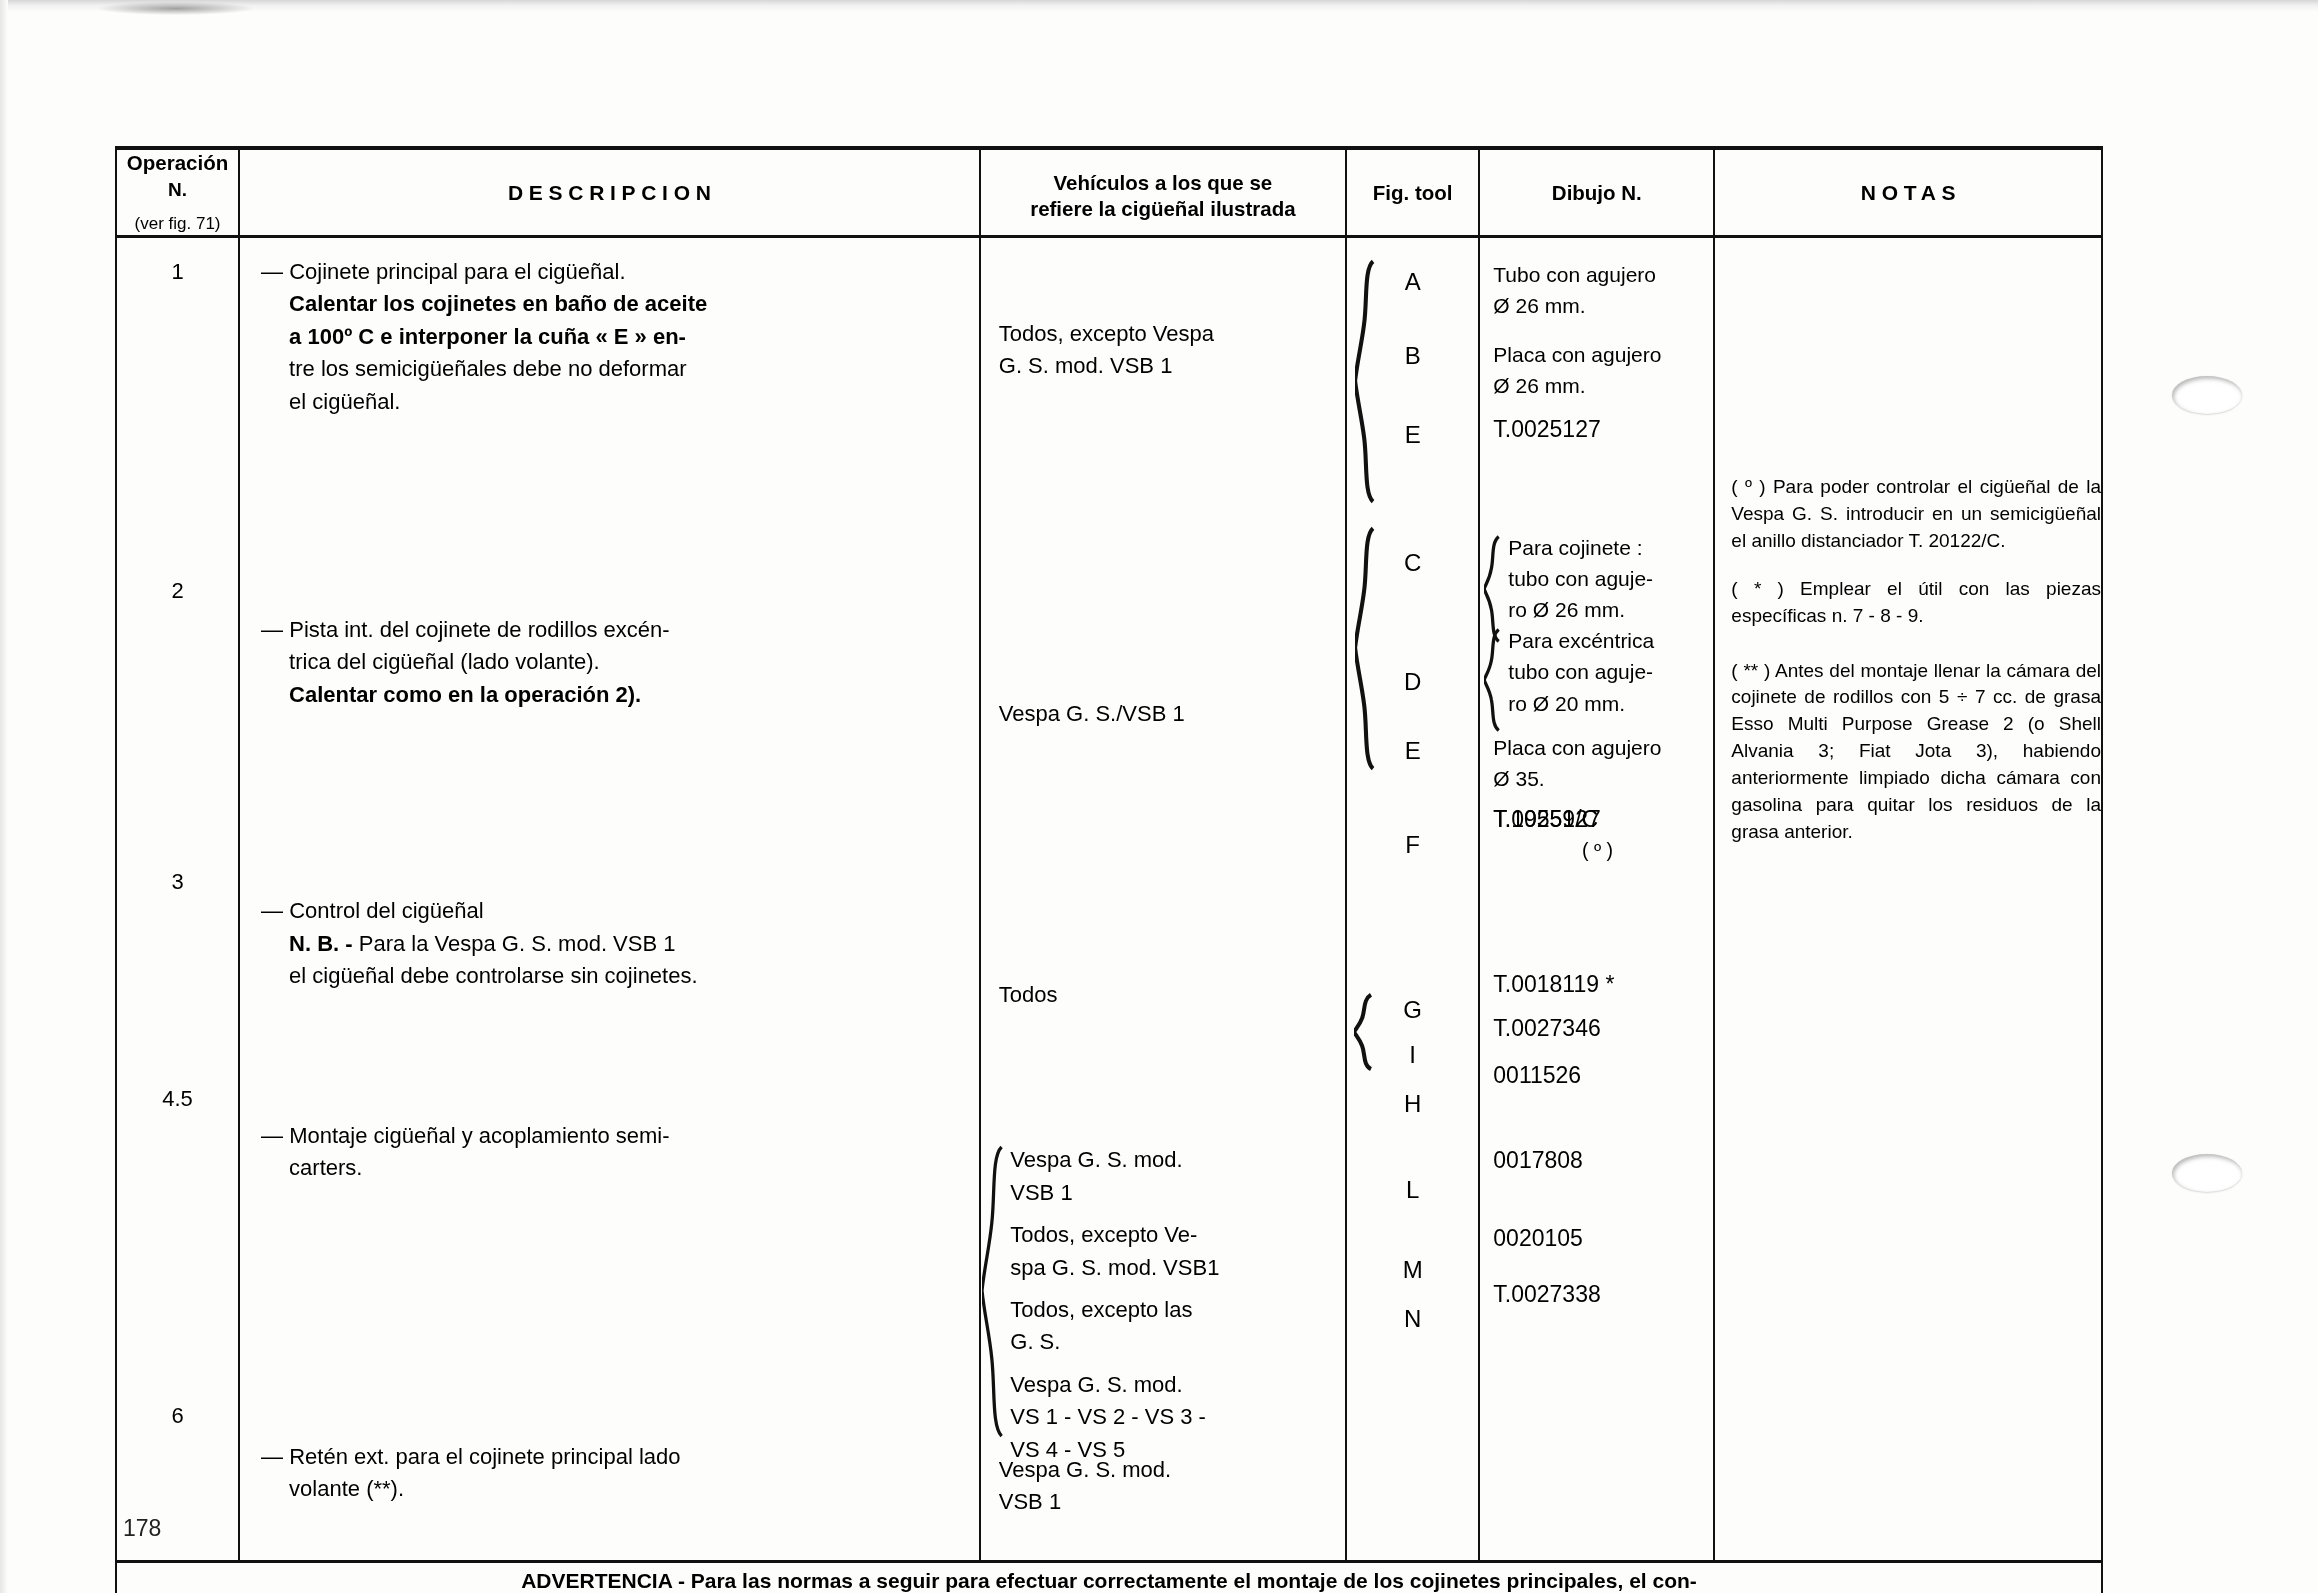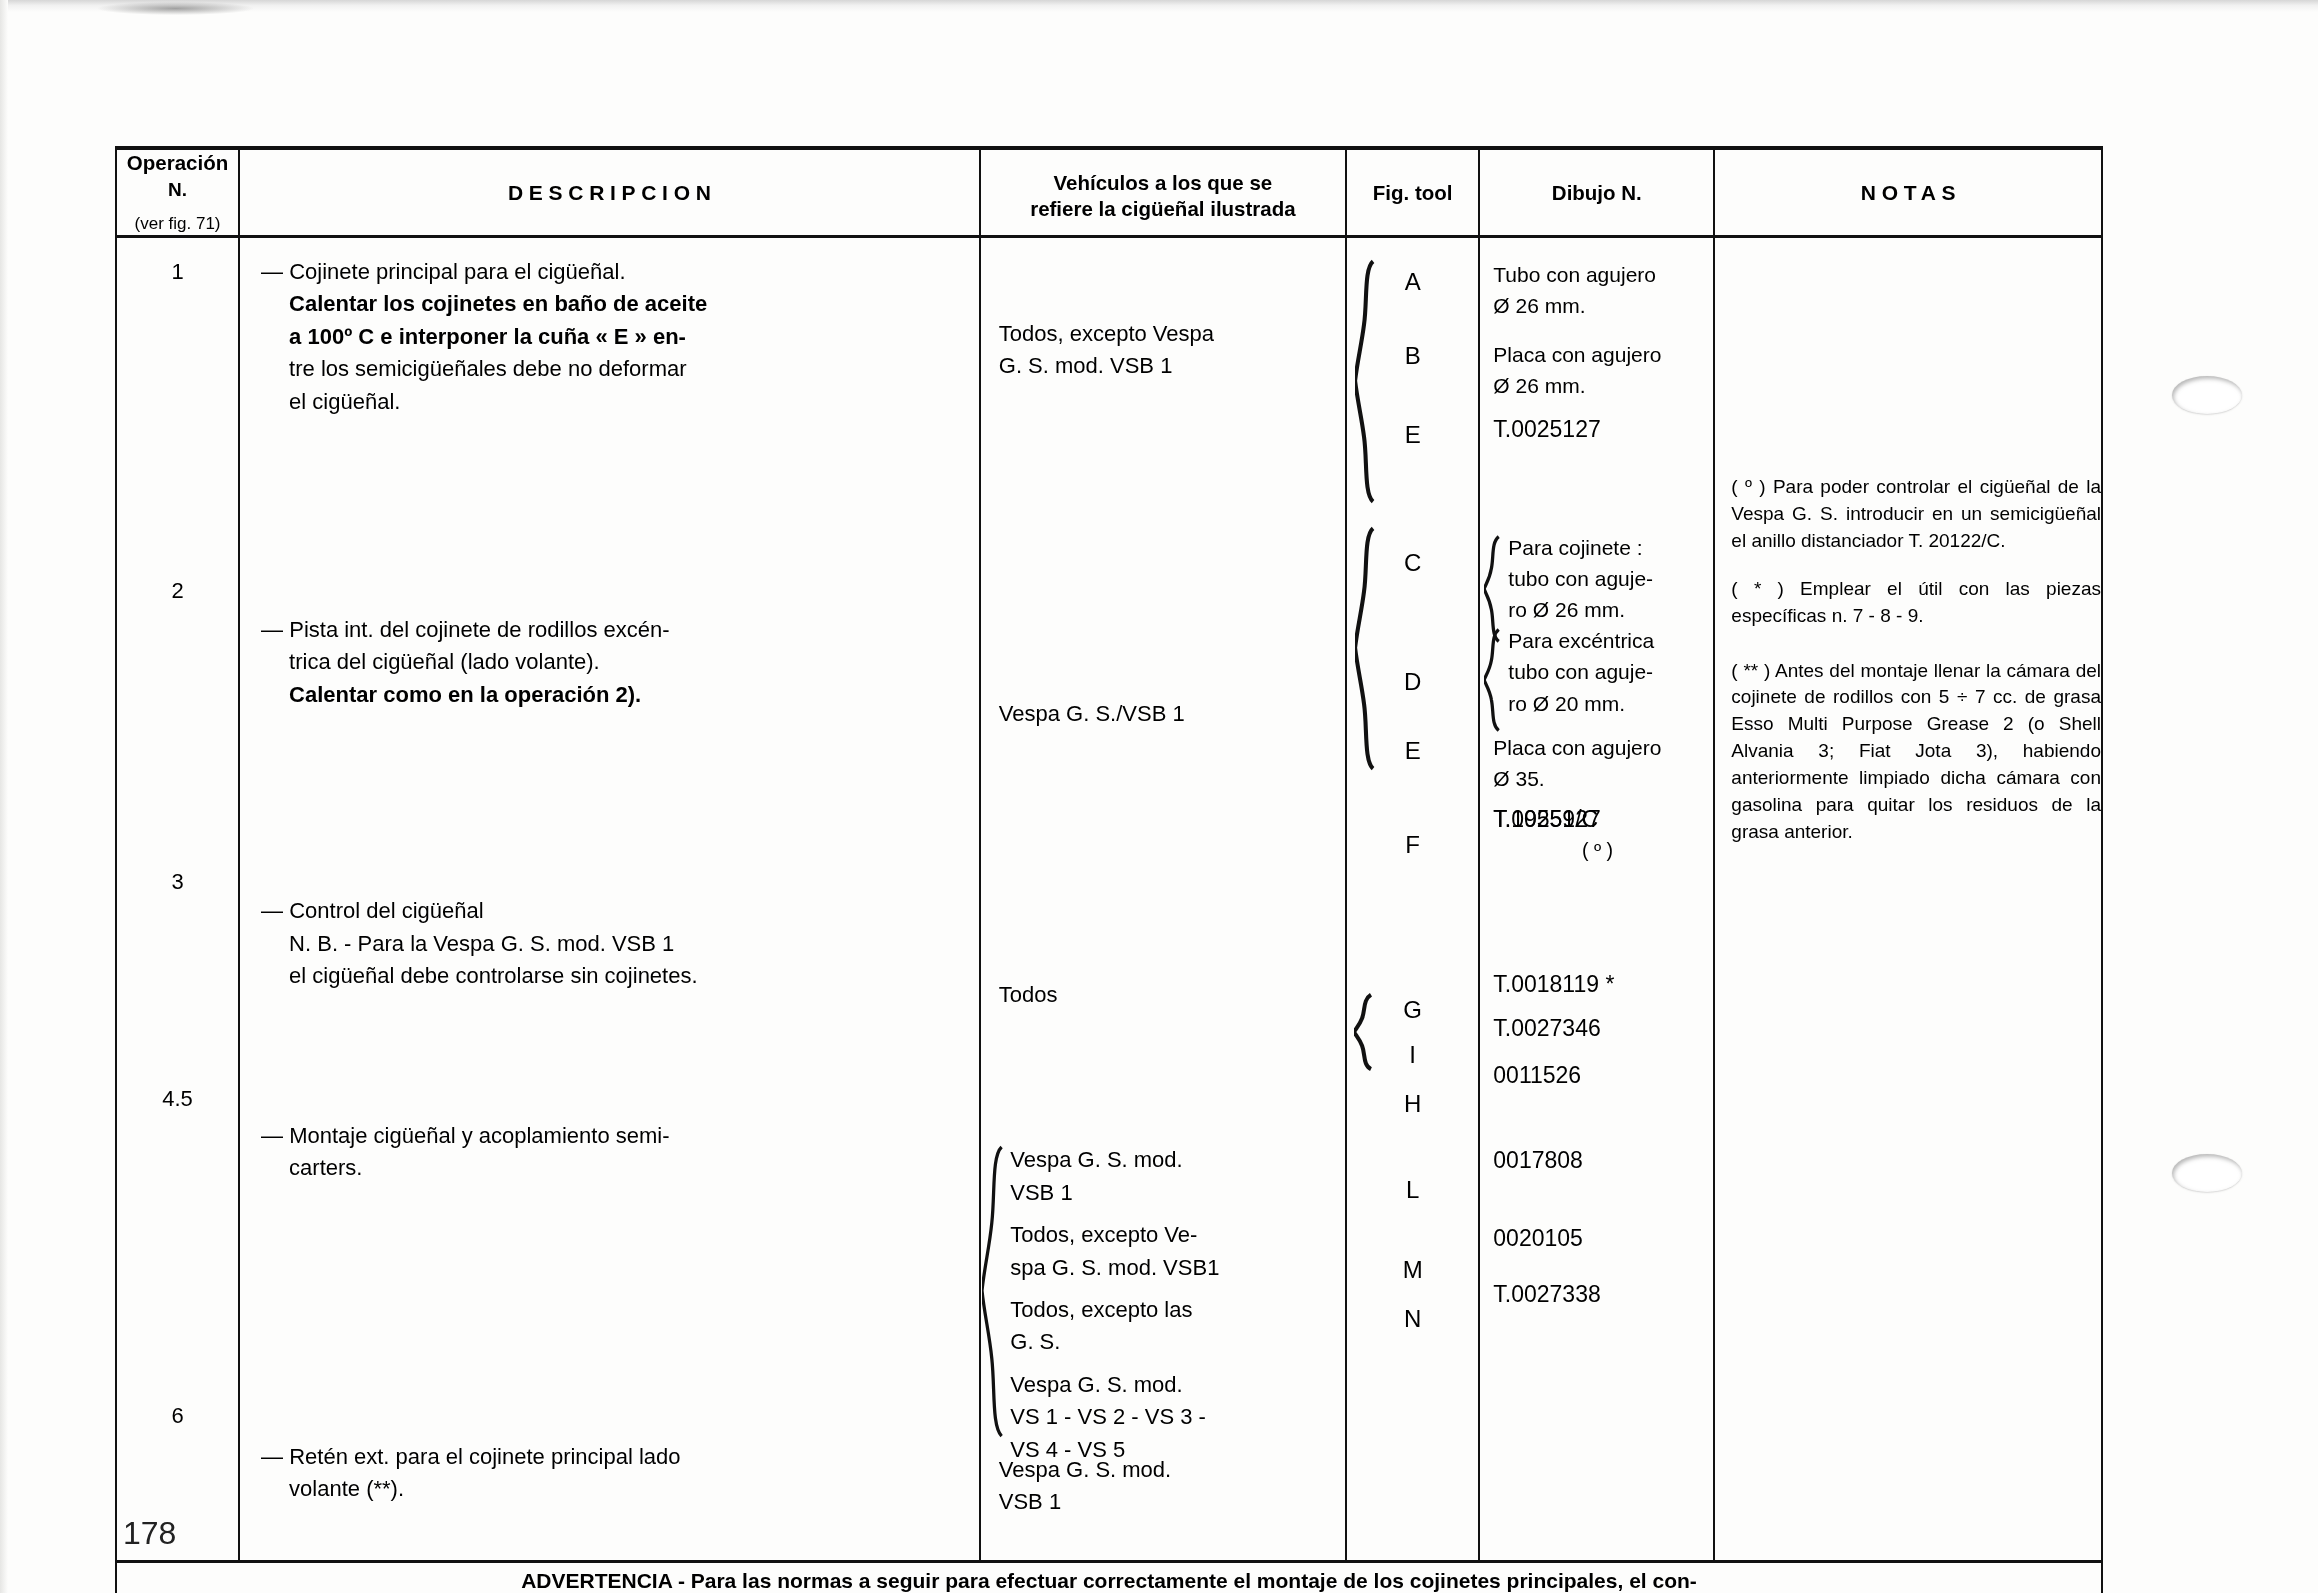--- a/index.html
+++ b/index.html
@@ -120,21 +120,21 @@
     line-height: 1.7;
     padding: 18px 33px 21px 33px;
     text-align: center;
   }
   .advert .l1 { display:block; }
 
   .pagenum {
     position: absolute;
     left: 123px;
     top: 1515px;
-    font-size: 32px;
+    font-size: 23px;
     color: #222;
   }
 </style>
 </head>
 <body>
 
 <div id="page">
 
   <div class="scan-edge-top"></div>
   <div class="scan-smudge"></div>
@@ -200,21 +200,21 @@
           </div>
 
           <div class="cell desc" style="height:270px; padding-top:88px">
             <div class="line">— Pista int. del cojinete de rodillos excén-</div>
             <div class="line" style="padding-left:28px">trica del cigüeñal (lado volante).</div>
             <div class="line" style="font-weight:bold; padding-left:28px">Calentar como en la operación 2).</div>
           </div>
 
           <div class="cell desc" style="height:155px; padding-top:3.3px">
             <div class="line">— Control del cigüeñal</div>
-            <div class="line" style="padding-left:28px"><span style="font-weight:normal">N. B. -</span><span> Para la Vespa G. S. mod. VSB 1</span></div>
+            <div class="line" style="padding-left:28px"><span style="font-weight:bold">N. B. -</span><span> Para la Vespa G. S. mod. VSB 1</span></div>
             <div class="line" style="padding-left:28px">el cigüeñal debe controlarse sin cojinetes.</div>
           </div>
 
           <div class="cell desc" style="height:303px; padding-top:61px">
             <div class="line">— Montaje cigüeñal y acoplamiento semi-</div>
             <div class="line" style="padding-left:28px">carters.</div>
           </div>
 
           <div class="cell desc" style="height:98px; padding-top:9.8px">
             <div class="line">— Retén ext. para el cojinete principal lado</div>

